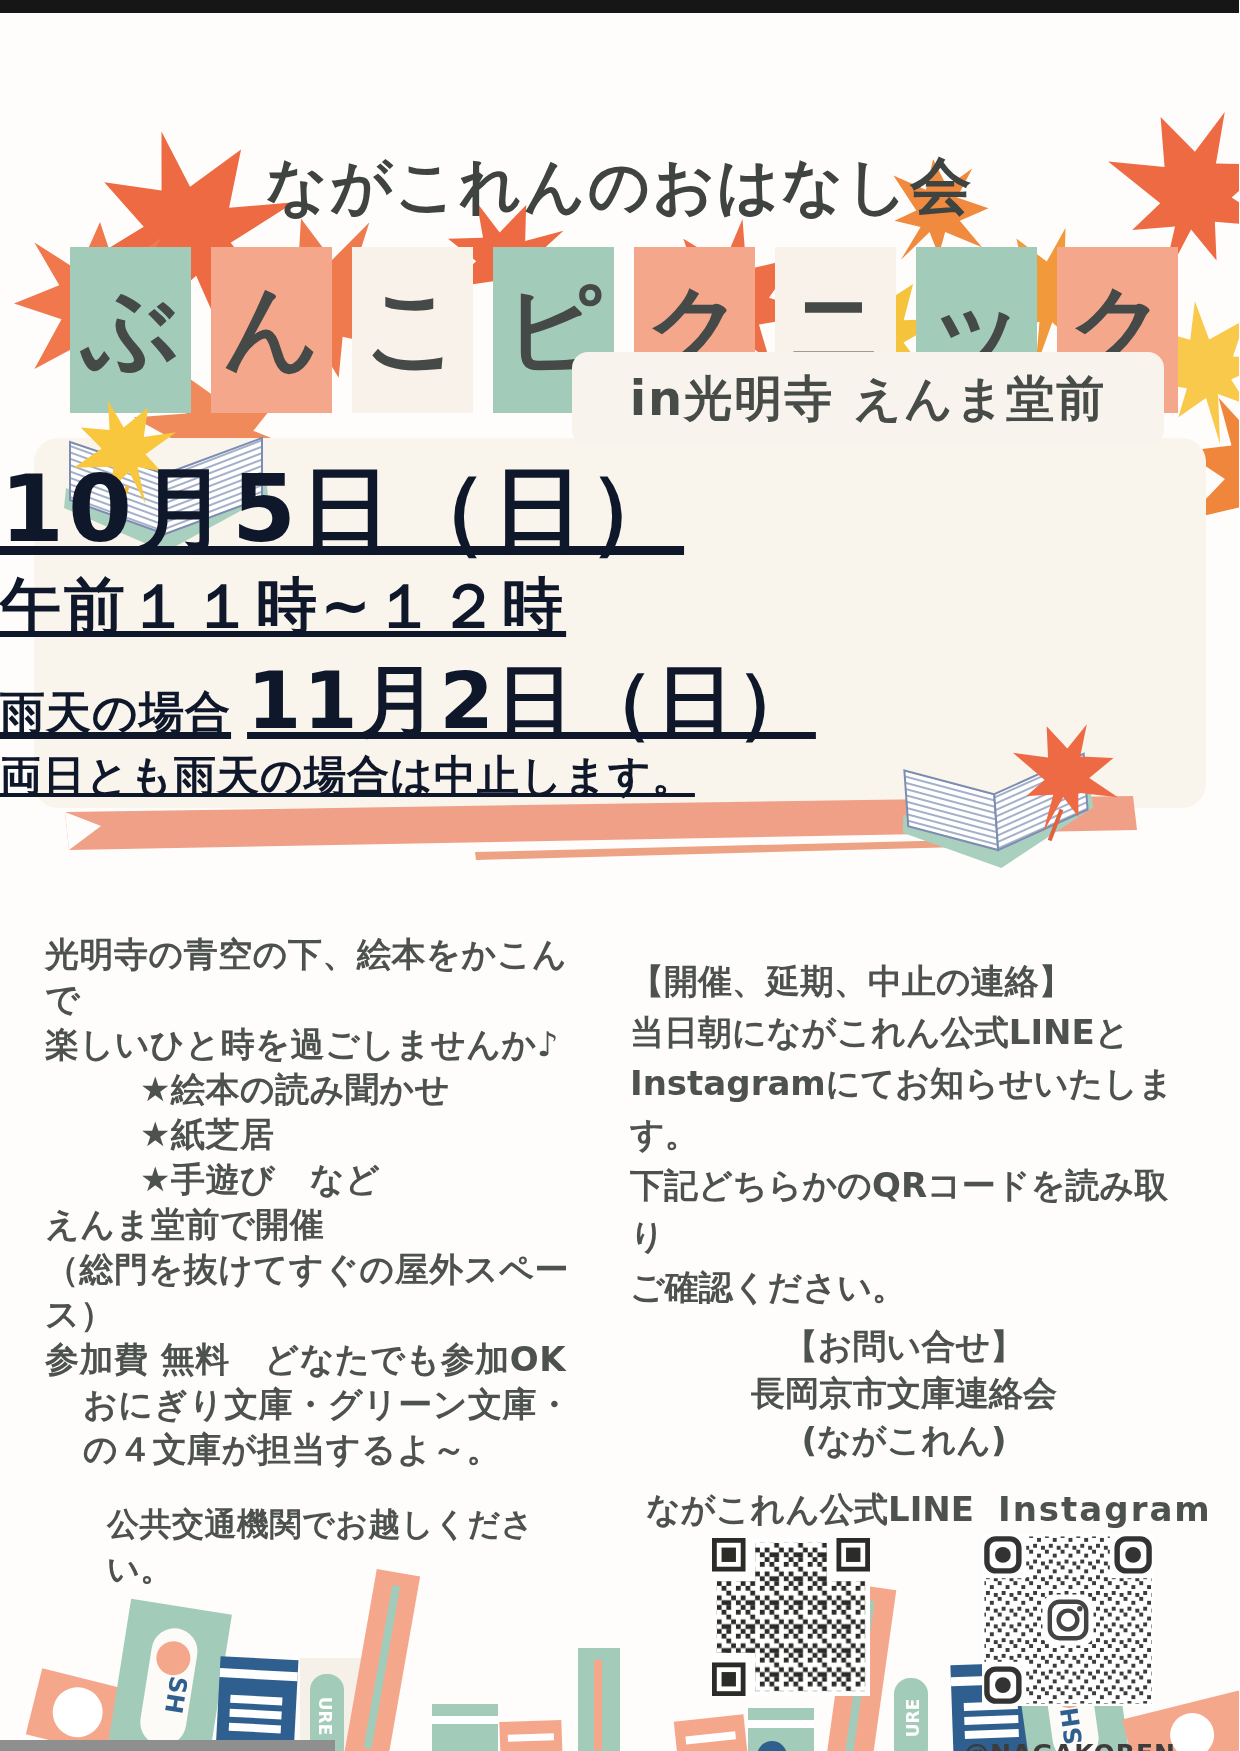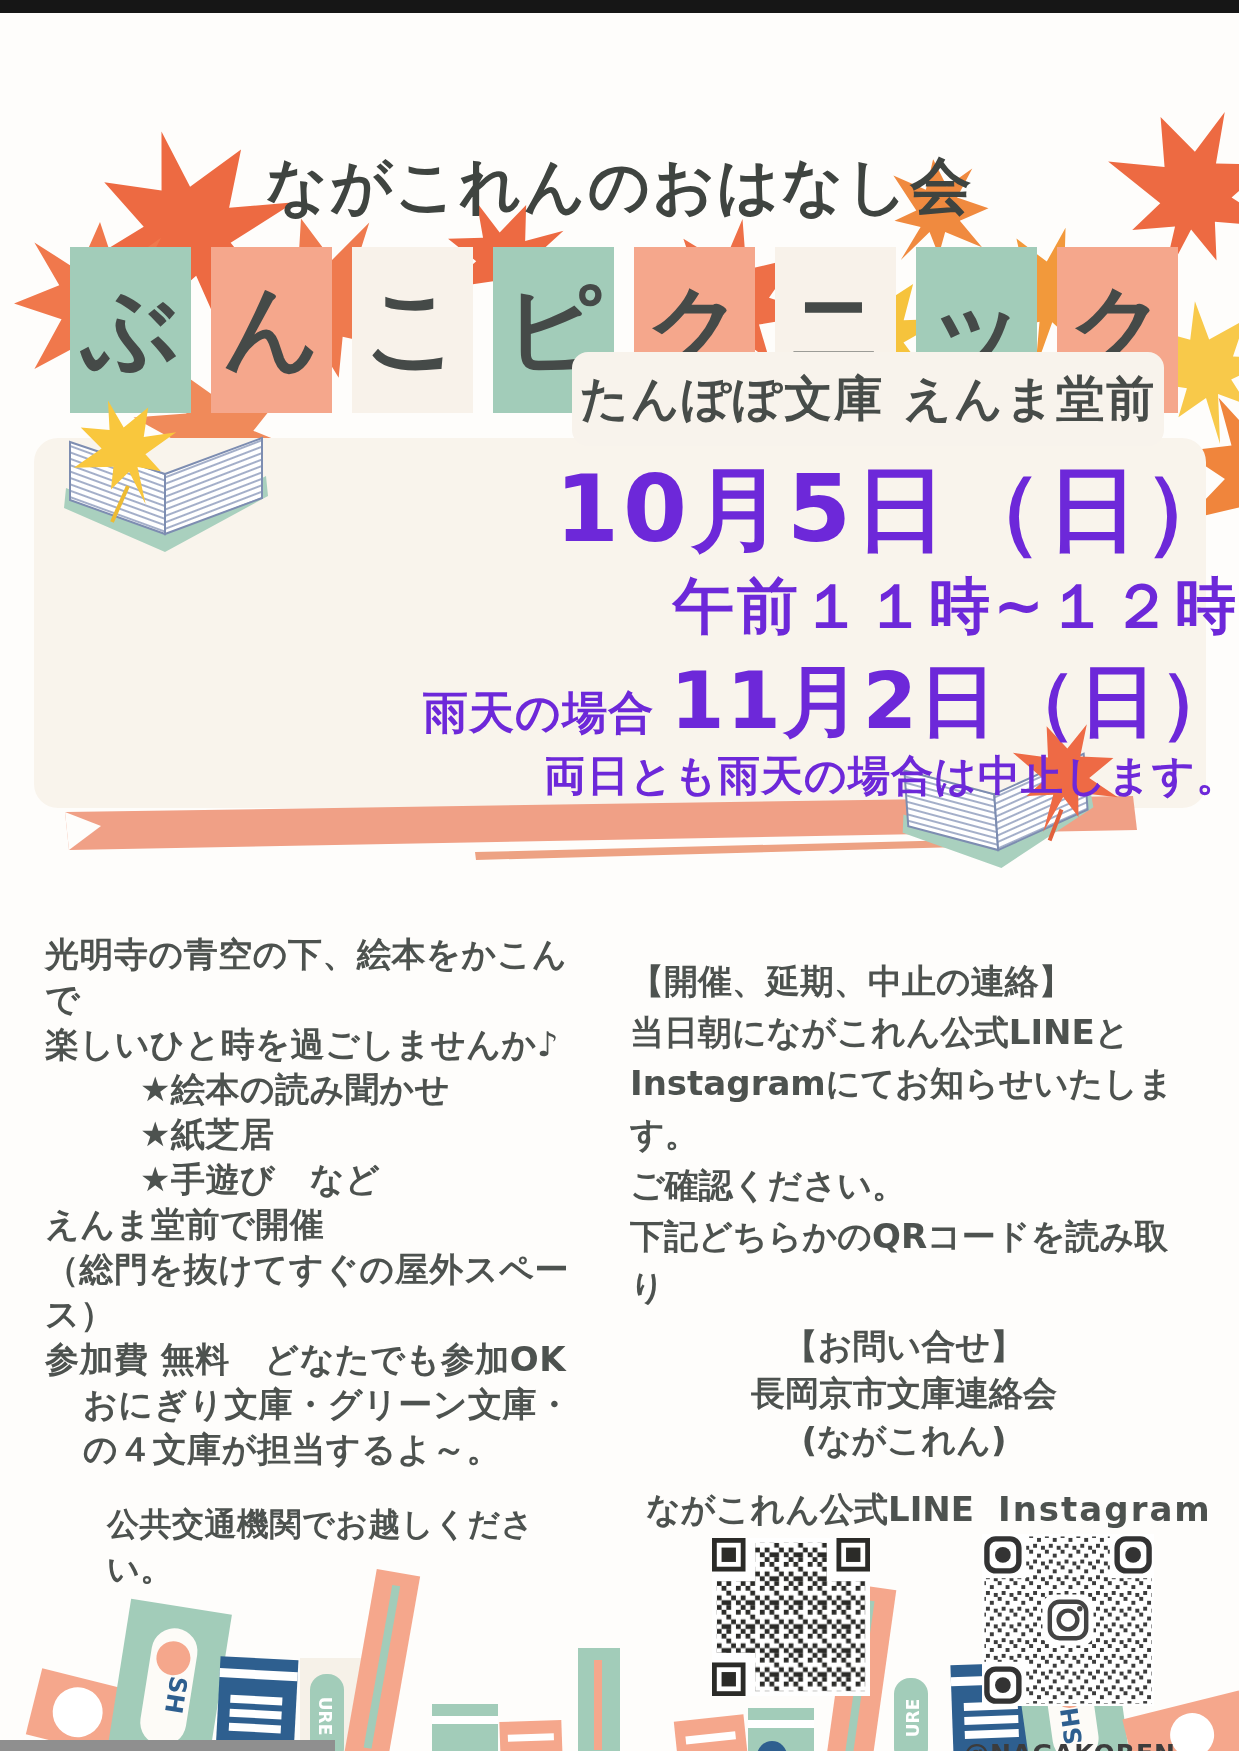--- a/index.html
+++ b/index.html
@@ -27,21 +27,21 @@
 
   .badge {
     position:absolute; top:352px; left:572px; width:592px; height:94px;
     background:#f8f3ec; border-radius:16px; display:flex; align-items:center; justify-content:center;
     font-size:48px; letter-spacing:2px; color:#474c49; z-index:2;
   }
 
   .panel { position:absolute; top:438px; left:34px; width:1172px; height:370px;
            background:#f9f4ec; border-radius:24px; z-index:1; }
 
-  .sched { position:absolute; left:0; width:100%; text-align:right; color:#6d28d9; z-index:4; }
+  .sched { position:absolute; left:0; width:100%; text-align:left; color:#0f172a; z-index:4;text-decoration:underline; }
   .date-main { top:448px;  font-size:92px; letter-spacing:4px; }
   .time      { top:566px;  font-size:61px; letter-spacing:3px; }
   .rain      { top:650px;  font-size:78px; letter-spacing:2px; }
   .rain .lbl { font-size:45px; letter-spacing:1px; margin-right:16px; }
   .cancel    { top:748px;  font-size:42px; letter-spacing:1px; }
 
   .book1   { position:absolute; top:368px; left:40px;  z-index:2; }
   .book2   { position:absolute; top:698px; left:872px; z-index:3; transform:rotate(-4deg); }
   .divider { position:absolute; top:796px; left:55px;  z-index:2; }
 
@@ -97,21 +97,21 @@
     <span class="block c-teal">ぶ</span>
     <span class="block c-salmon">ん</span>
     <span class="block c-cream">こ</span>
     <span class="block c-teal">ピ</span>
     <span class="block c-salmon">ク</span>
     <span class="block c-cream">ニ</span>
     <span class="block c-teal">ッ</span>
     <span class="block c-salmon">ク</span>
   </div>
 
-  <div class="badge">たんぽぽ文庫 えんま堂前</div>
+  <div class="badge">in光明寺 えんま堂前</div>
 
   <div class="panel"></div>
 
   <svg class="book1" width="250" height="200" viewBox="0 0 250 200">
     <defs>
       <pattern id="hb1l" width="6" height="6" patternUnits="userSpaceOnUse" patternTransform="rotate(20)">
         <rect width="6" height="6" fill="#ffffff"></rect>
           <line x1="0" y1="3" x2="6" y2="3" stroke="#5a6e9e" stroke-width="1.1"></line>
       </pattern>
       <pattern id="hb1r" width="6" height="6" patternUnits="userSpaceOnUse" patternTransform="rotate(-21)">
@@ -170,22 +170,22 @@
     <div class="indent2">の４文庫が担当するよ～。</div>
     <div class="access">
       <div>公共交通機関でお越しください。</div>
     </div>
   </div>
 
   <div class="col-right">
     <div>【開催、延期、中止の連絡】</div>
     <div>当日朝にながこれん公式LINEと</div>
     <div>Instagramにてお知らせいたします。</div>
+    <div>下記どちらかのQRコードを読み取り</div>
     <div>ご確認ください。</div>
-    <div>下記どちらかのQRコードを読み取り</div>
 
     <div class="contact">
       <div>【お問い合せ】</div>
       <div>長岡京市文庫連絡会</div>
       <div>(ながこれん)</div>
     </div>
 
     <div class="qr-labels">
       <span class="lbl-line">ながこれん公式LINE</span>
       <span class="lbl-ig">Instagram</span>

